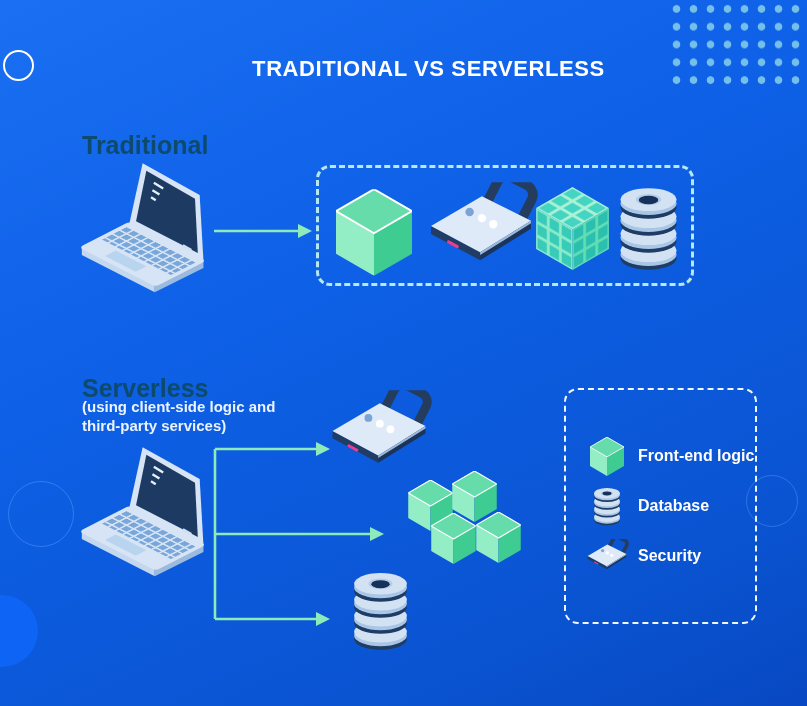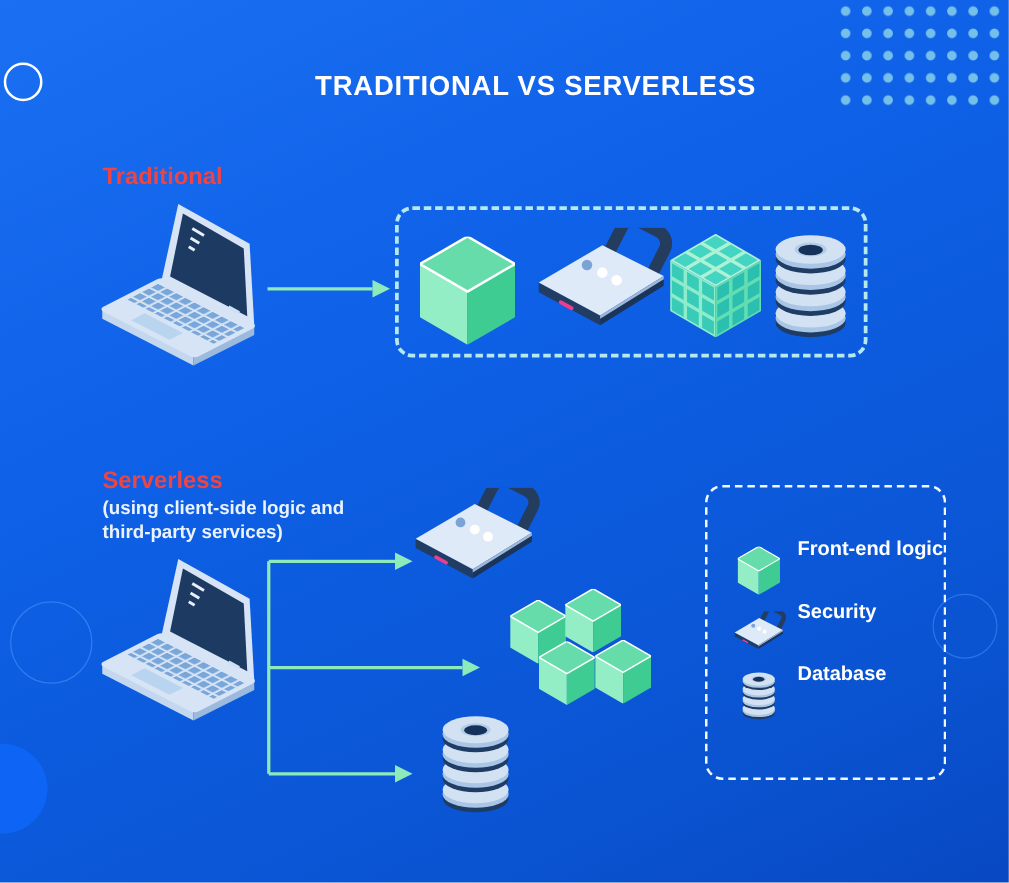--- a/index.html
+++ b/index.html
@@ -17,33 +17,33 @@
   }
   .circle-outline{border-radius:50%;}
   .co-topleft{left:3px;top:50px;width:27px;height:27px;border:2px solid #ffffff;}
   .co-left{left:8px;top:481px;width:64px;height:64px;border:1.5px solid rgba(70,140,250,.65);}
   .co-right{left:746px;top:475px;width:50px;height:50px;border:1.5px solid rgba(70,140,250,.55);}
   .circle-fill{left:-34px;top:595px;width:72px;height:72px;border-radius:50%;background:#0e64f4;}
   .page-title{
     left:0;top:56px;width:807px;text-align:center;color:#ffffff;
     font-size:22px;font-weight:800;letter-spacing:.6px;padding-left:25px;
   }
-  .section-heading{color:#ef4444;font-size:19px;font-weight:700;}
+  .section-heading{color:#0c4a6e;font-size:25px;font-weight:700;}
   .h-traditional{left:82px;top:131px;}
   .h-serverless{left:82px;top:374px;text-align:right;}
   .subtitle{left:82px;top:398px;width:208px;color:#eaf3fe;font-size:15px;line-height:1.25;font-weight:700;}
   .dash-box{border:3px dashed #b5e9ef;border-radius:14px;}
   .box-traditional{left:316px;top:165px;width:372px;height:115px;}
   .legend-box{
     left:564px;top:388px;width:193px;height:236px;
     border:2px dashed #f0f8ff;border-radius:14px;
     display:flex;flex-direction:column;justify-content:center;
     padding:4px 0 4px 18px;box-sizing:border-box;
   }
-  .legend-row{display:flex;height:50px;}
+  .legend-row{display:flex;align-items:center;height:50px;}
   .legend-icon{width:46px;display:flex;justify-content:center;align-items:center;}
   .legend-label{color:#ffffff;font-size:16px;font-weight:600;margin-left:8px;white-space:nowrap;}
   svg{display:block;}
 </style>
 </head>
 <body>
 
 
 
 
@@ -210,30 +210,30 @@
   <div class="legend-row">
     <span class="legend-icon">
       <svg width="34" height="39" viewBox="0 0 100 114">
           <use href="#ic-cube"></use>
         </svg>
     </span>
     <span class="legend-label">Front-end logic</span>
   </div>
   <div class="legend-row">
     <span class="legend-icon">
+      <svg width="30" height="39" viewBox="0 0 76 100">
+          <use href="#ic-db"></use>
+        </svg>
+    </span>
+    <span class="legend-label">Database</span>
+  </div>
+  <div class="legend-row">
+    <span class="legend-icon">
       <svg width="44" height="34" viewBox="0 0 130 100">
           <use href="#ic-lock"></use>
         </svg>
     </span>
     <span class="legend-label">Security</span>
   </div>
-  <div class="legend-row">
-    <span class="legend-icon">
-      <svg width="30" height="39" viewBox="0 0 76 100">
-          <use href="#ic-db"></use>
-        </svg>
-    </span>
-    <span class="legend-label">Database</span>
-  </div>
 </div>
 
 
 
 
 </body></html>

